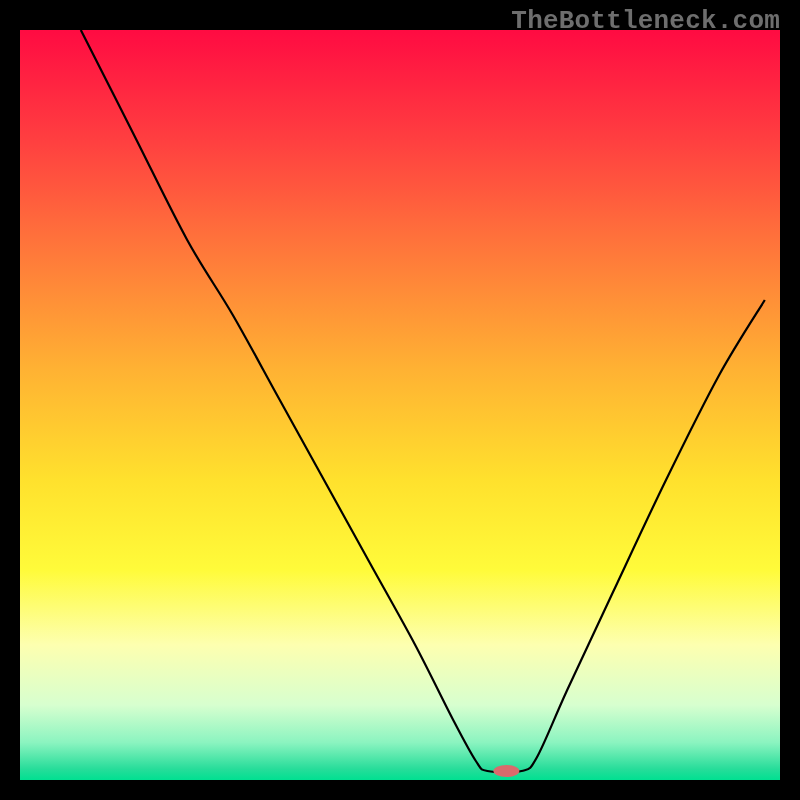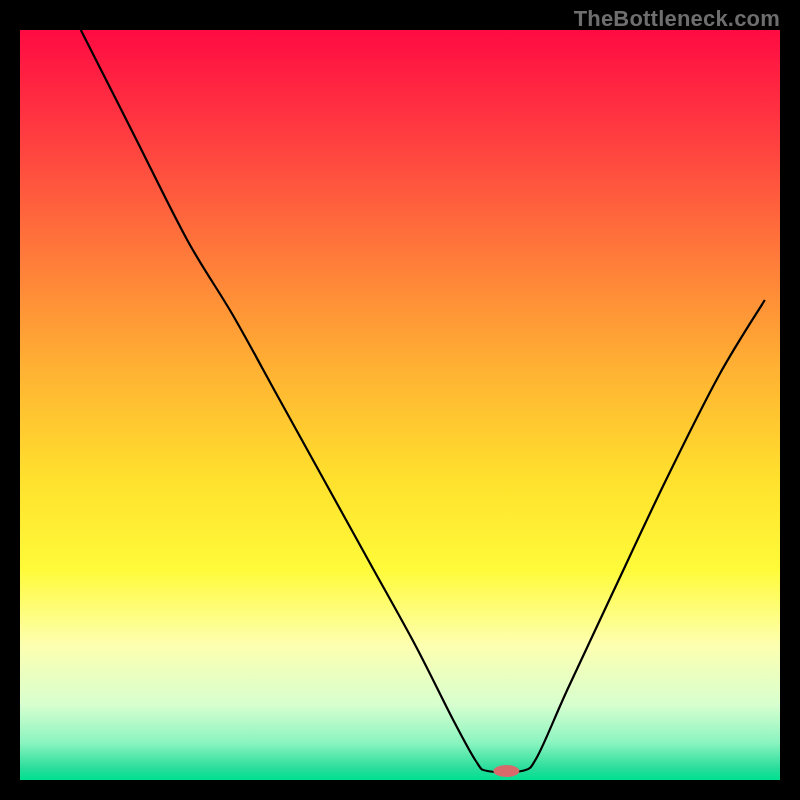--- a/index.html
+++ b/index.html
@@ -21,22 +21,22 @@
     left: 0;
     top: 0;
     width: 800px;
     height: 800px;
     display: block;
   }
   .watermark {
     position: absolute;
     top: 6px;
     right: 20px;
-    font-family: Liberation Sans, sans-serif;
-    font-size: 22px;
+    font-family: Liberation Mono, monospace;
+    font-size: 26px;
     font-weight: 600;
     color: #6e6e6e;
     letter-spacing: 0.2px;
     user-select: none;
   }
 </style>
 </head>
 <body>
 
 <div class="stage">

